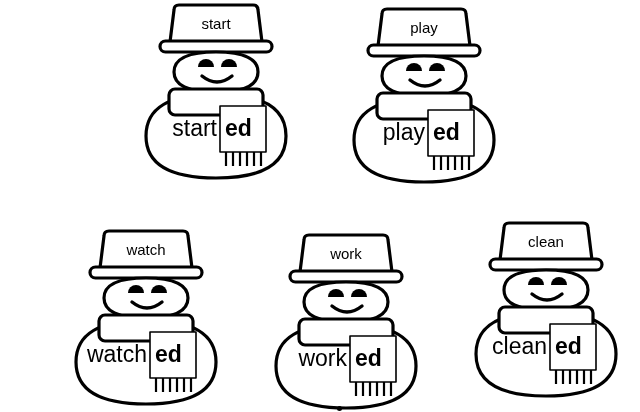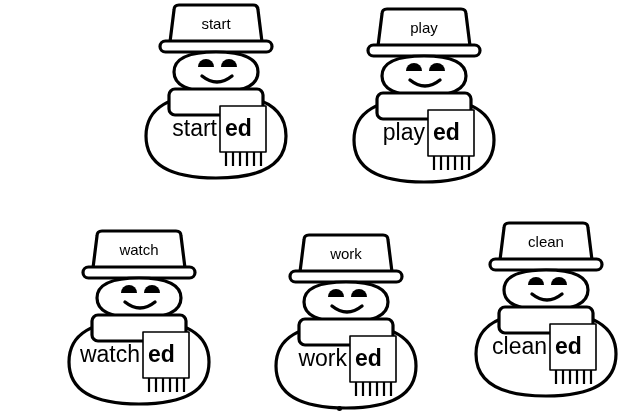--- a/index.html
+++ b/index.html
@@ -159,21 +159,21 @@
       </g>
 
       <text class="hat-word" x="80" y="23">play</text>
 
       <text class="body-root" x="81" y="128">play</text>
 
       <text class="body-suffix" x="89" y="128">ed</text>
     </svg>
   </div>
 
-  <div class="snowman" style="left: 59px; top: 228px;">
+  <div class="snowman" style="left: 66px; top: 228px;">
     <svg viewBox="0 0 160 185" xmlns="http://www.w3.org/2000/svg">
 
       <path class="stroke" d="M 38 8 Q 38 3 43 3 L 117 3 Q 122 3 122 8 L 126 40 L 34 40 Z"></path>
 
       <rect class="stroke" x="24" y="39" width="112" height="11" rx="5.5" ry="5.5"></rect>
 
       <path class="stroke" d="M 38 70 Q 38 50 80 50 Q 122 50 122 70 Q 122 90 80 90 Q 38 90 38 70 Z"></path>
 
       <path class="eye" d="M 62 65 A 8 8 0 0 1 78 65 Z"></path>
       <path class="eye" d="M 85 65 A 8 8 0 0 1 101 65 Z"></path>

